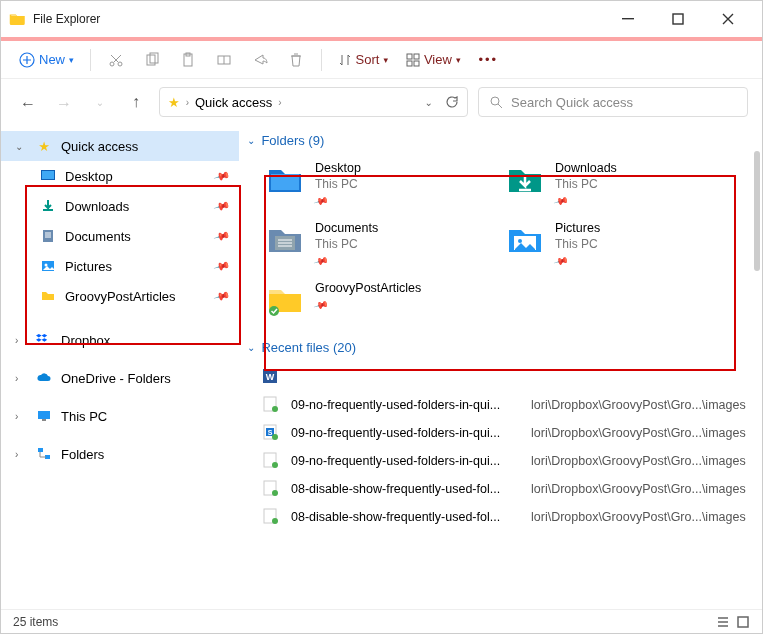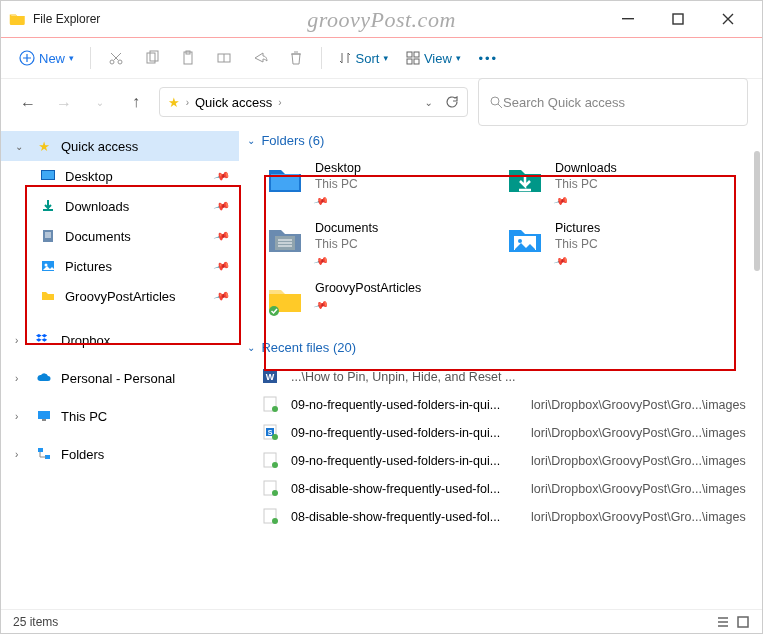--- a/index.html
+++ b/index.html
@@ -4,32 +4,32 @@
 <style>
 * { margin: 0; padding: 0; box-sizing: border-box; font-family: "Segoe UI", sans-serif; }
 body { background: #f5f5f5; width: 763px; height: 634px; overflow: hidden; }
 .window { width: 763px; height: 634px; background: #fff; border: 1px solid #ccc; display: flex; flex-direction: column; position: relative; }
 .titlebar { height: 36px; display: flex; align-items: center; padding: 8px 8px; }
 .titlebar .app-icon { width: 18px; height: 18px; margin-right: 6px; }
 .titlebar .title { font-size: 12px; color: #222; }
 .watermark { position: absolute; top: 6px; left: 50%; transform: translateX(-50%); font-family: Georgia, serif; font-size: 22px; color: #aaa; font-style: italic; letter-spacing: .5px; pointer-events: none; }
 .win-controls { margin-left: auto; display: flex; gap: 22px; padding-right: 12px; }
 .win-controls div { width: 28px; height: 28px; display: flex; align-items: center; justify-content: center; cursor: pointer; color: #333; }
-.toolbar { height: 42px; border-top: 1px solid #fca5a5; border-bottom: 1px solid #eee; display: flex; align-items: center; padding: 0 12px; gap: 6px; color: #555; }
-.tool-btn { height: 30px; min-width: 30px; padding: 0 6px; display: flex; align-items: center; justify-content: center; border-radius: 4px; color: #0369a1; cursor: pointer; font-size: 13px; gap: 4px; }
+.toolbar { height: 42px; border-top: 4px solid #fca5a5; border-bottom: 1px solid #eee; display: flex; align-items: center; padding: 0 12px; gap: 6px; color: #555; }
+.tool-btn { height: 30px; min-width: 30px; padding: 0 6px; display: flex; align-items: center; justify-content: center; border-radius: 4px; color: #7f1d1d; cursor: pointer; font-size: 13px; gap: 4px; }
 .tool-btn.new { color: #1a73e8; }
 .tool-sep { width: 1px; height: 22px; background: #e0e0e0; margin: 0 4px; }
 .navbar { height: 46px; display: flex; align-items: center; padding: 0 14px; gap: 10px; }
 .nav-arrow { width: 26px; height: 26px; display: flex; align-items: center; justify-content: center; color: #555; cursor: pointer; }
 .nav-arrow.dis { color: #ccc; }
 .addr { flex: 1; height: 30px; border: 1px solid #ddd; border-radius: 4px; display: flex; align-items: center; padding: 0 8px; gap: 6px; font-size: 13px; }
 .addr .star { color: #f5c518; }
 .addr .chev { color: #888; font-size: 10px; }
 .addr-refresh { margin-left: auto; color: #666; }
-.search { width: 270px; height: 48px; border: 1px solid #ddd; border-radius: 4px; display: flex; align-items: center; padding: 0 10px; gap: 0; color: #888; font-size: 13px; }
+.search { width: 270px; height: 30px; border: 1px solid #ddd; border-radius: 4px; display: flex; align-items: center; padding: 0 10px; gap: 8px; color: #888; font-size: 13px; }
 .body { flex: 1; display: flex; overflow: hidden; }
 .sidebar { width: 238px; padding: 6px 0; overflow-y: auto; }
 .side-row { height: 30px; display: flex; align-items: center; padding: 0 10px 0 14px; font-size: 13px; gap: 8px; position: relative; cursor: pointer; }
 .side-row.indent { padding-left: 38px; }
 .side-row.sel { background: #d5e8fb; }
 .side-row .expand { width: 12px; font-size: 10px; color: #666; }
 .side-row .ic { width: 18px; height: 18px; display: flex; align-items: center; justify-content: center; }
 .side-row .pin { margin-left: auto; color: #aaa; font-size: 11px; transform: rotate(30deg); }
 .redbox1 { position: absolute; left: 24px; top: 184px; width: 216px; height: 160px; border: 2px solid #d40000; pointer-events: none; }
 .redbox2 { position: absolute; left: 263px; top: 174px; width: 472px; height: 196px; border: 2px solid #d40000; pointer-events: none; }
@@ -77,21 +77,20 @@
           </svg>
         </div>
       <div>
           <svg width="12" height="12" viewBox="0 0 12 12">
             <path d="M1 1l10 10M11 1L1 11" stroke="#333" stroke-width="1.4"></path>
           </svg>
         </div>
     </div>
   </div>
 
-  <div class="watermark">groovyPost.com</div>
 
   <div class="toolbar">
     <div class="tool-btn new">
       <svg width="16" height="16" viewBox="0 0 16 16">
           <circle cx="8" cy="8" r="7" fill="none" stroke="#1a73e8" stroke-width="1.2"></circle>
           <path d="M8 4v8M4 8h8" stroke="#1a73e8" stroke-width="1.2"></path>
         </svg>
       <span>New</span>
       <span style="font-size:9px;">▾</span>
     </div>
@@ -245,21 +244,21 @@
         <span>Dropbox</span>
       </div>
       <div style="height:8px;"></div>
       <div class="side-row">
         <span class="expand">›</span>
         <span class="ic">
             <svg width="16" height="16" viewBox="0 0 16 16">
               <path d="M4 11a3 3 0 0 1 1-6 4 4 0 0 1 7 1 2.5 2.5 0 0 1 0 5z" fill="#0a84d9"></path>
             </svg>
           </span>
-        <span>Personal - Personal</span>
+        <span>OneDrive - Folders</span>
       </div>
       <div style="height:8px;"></div>
       <div class="side-row">
         <span class="expand">›</span>
         <span class="ic">
             <svg width="16" height="16" viewBox="0 0 16 16">
               <rect x="2" y="3" width="12" height="8" fill="#2196f3"></rect>
               <rect x="6" y="11" width="4" height="2" fill="#888"></rect>
             </svg>
           </span>
@@ -275,21 +274,21 @@
               <path d="M4 6v5h6" stroke="#888" fill="none"></path>
             </svg>
           </span>
         <span>Folders</span>
       </div>
     </div>
 
     <div class="main">
       <div class="section-hd">
         <span class="chv">⌄</span>
-        <span>Folders (6)</span>
+        <span>Folders (9)</span>
       </div>
       <div class="folder-grid">
         <div class="folder-item">
           <div class="fic">
               <svg width="40" height="40" viewBox="0 0 40 40">
                 <path fill="#1976d2" d="M4 10h12l4 4h16v18H4z"></path>
                 <rect x="6" y="14" width="28" height="16" fill="#42a5f5"></rect>
               </svg>
             </div>
           <div class="txt"><div>Desktop</div><div class="loc">This PC</div><span class="pinrow">📌</span></div>
@@ -344,21 +343,20 @@
         <span>Recent files (20)</span>
       </div>
       <div class="file-list">
         <div class="file-row">
           <span class="fic">
               <svg width="18" height="18" viewBox="0 0 18 18">
                 <rect x="2" y="2" width="14" height="14" fill="#2b579a"></rect>
                 <text x="9" y="13" font-size="9" fill="#fff" text-anchor="middle" font-weight="bold">W</text>
               </svg>
             </span>
-          <span class="fpath">...\How to Pin, Unpin, Hide, and Reset ...</span>
         </div>
         <div class="file-row">
           <span class="fic">
               <svg width="18" height="18" viewBox="0 0 18 18">
                 <rect x="3" y="2" width="12" height="14" fill="#fff" stroke="#ccc"></rect>
                 <circle cx="14" cy="14" r="3" fill="#4caf50"></circle>
               </svg>
             </span>
           <span class="fname">09-no-frequently-used-folders-in-qui...</span>
           <span class="fpath">lori\Dropbox\GroovyPost\Gro...\images</span>

